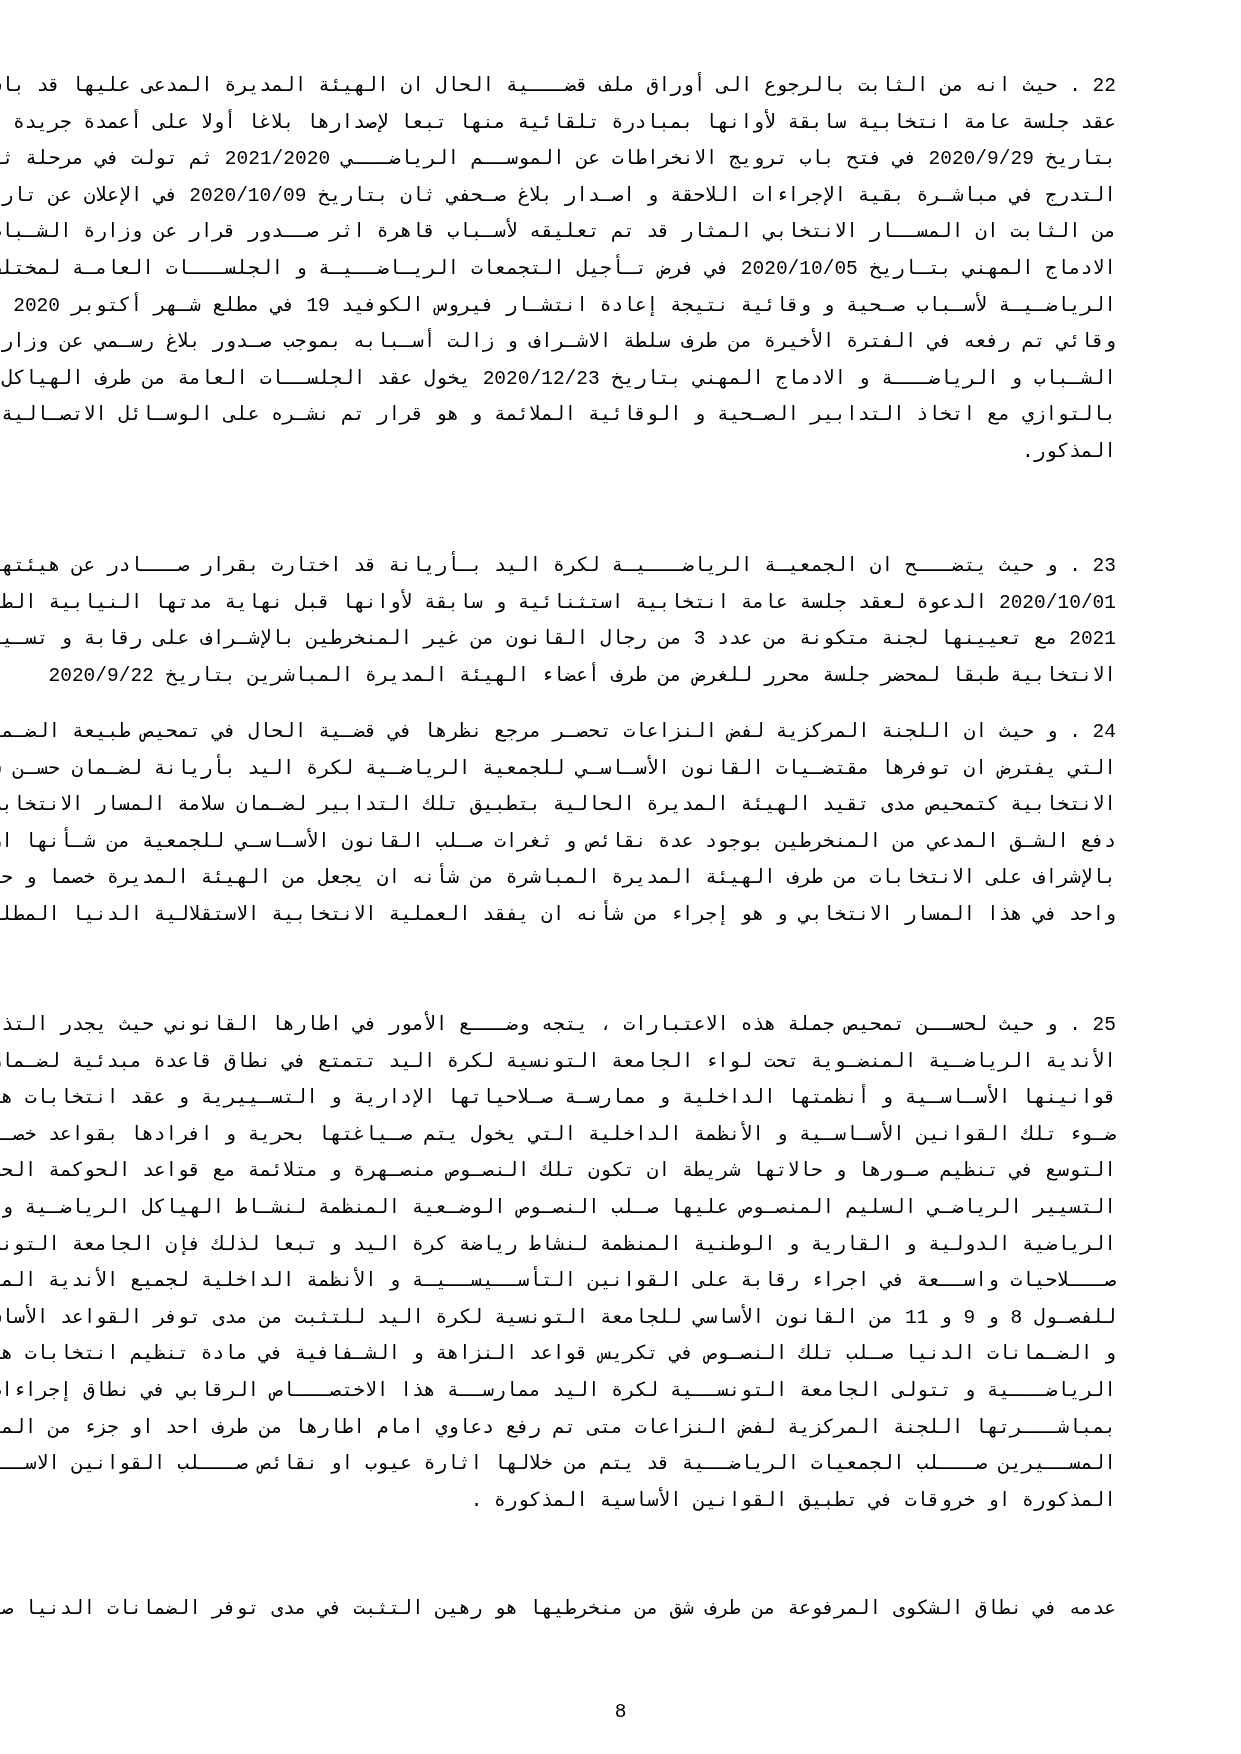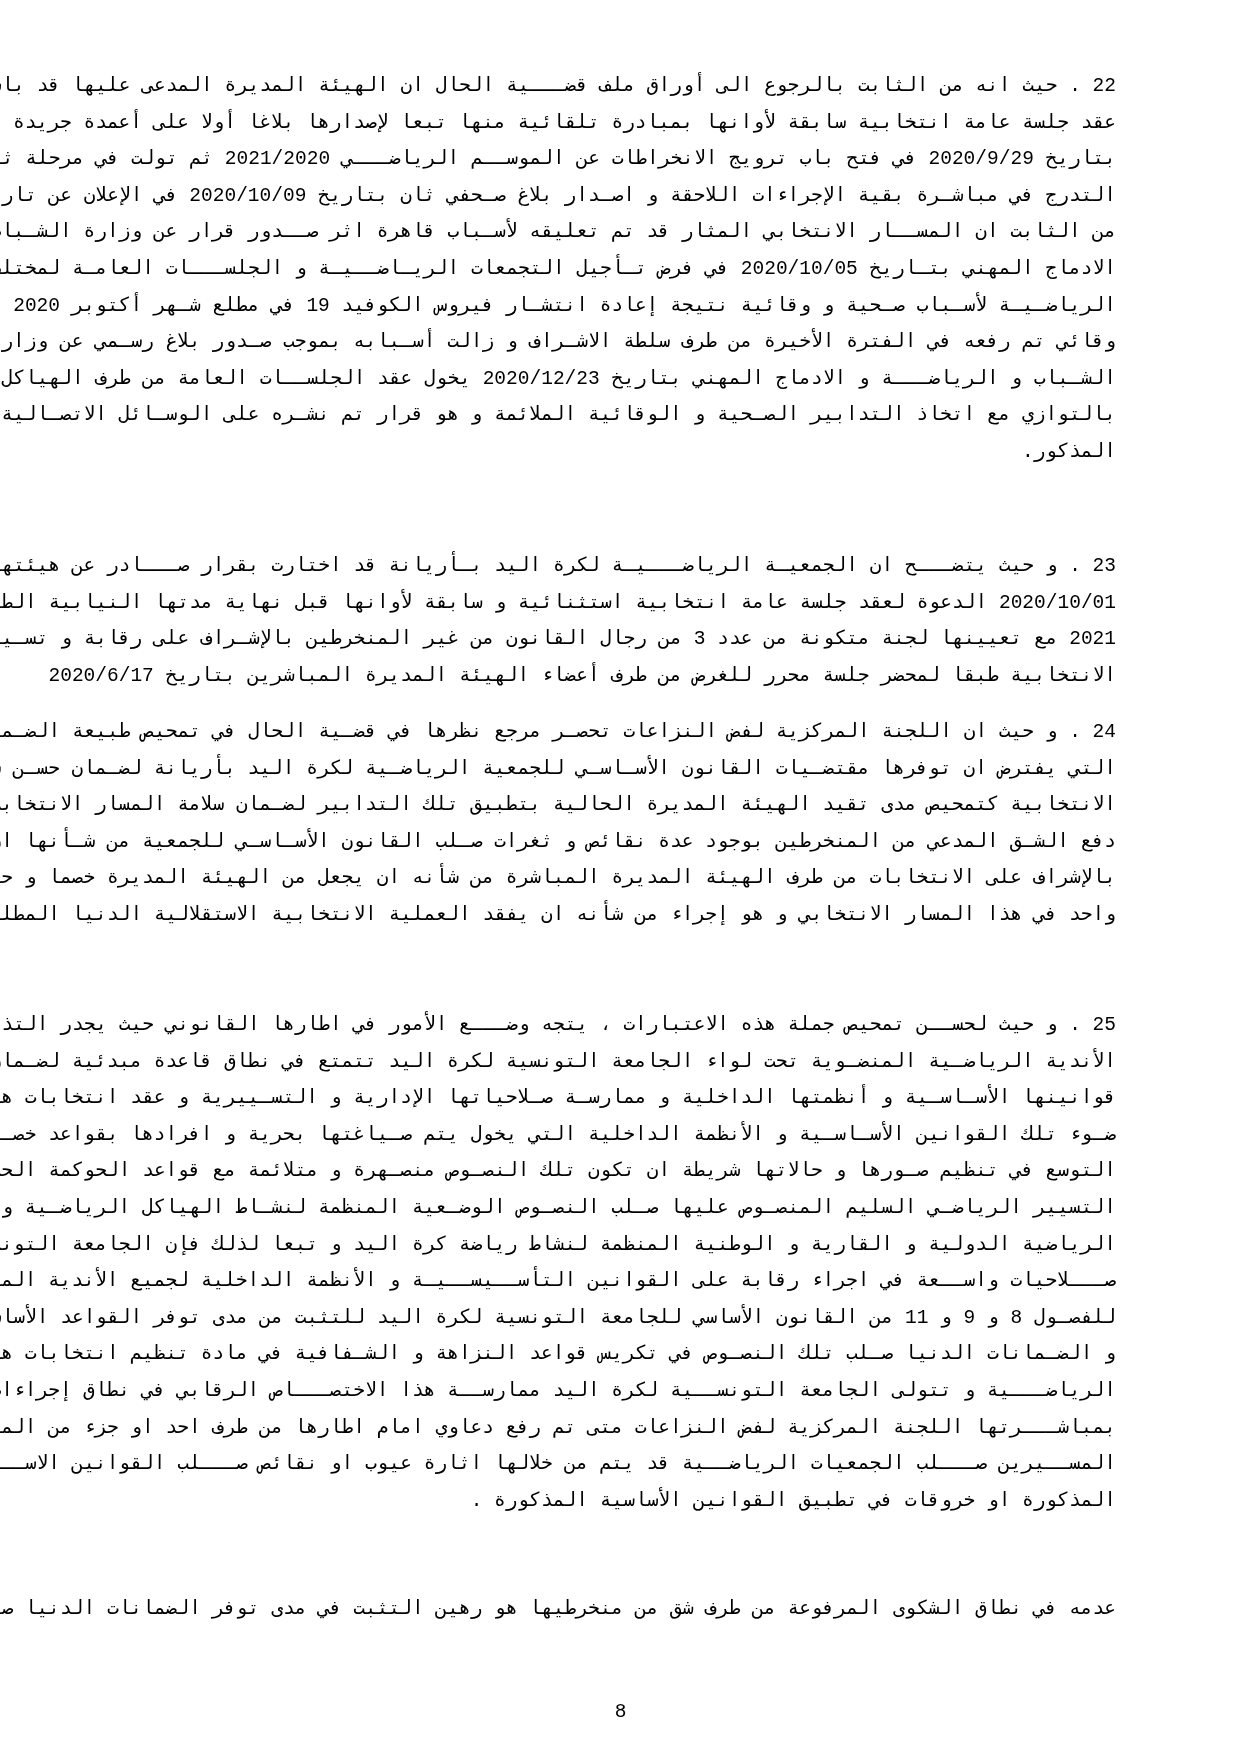--- a/index.html
+++ b/index.html
@@ -47,21 +47,21 @@
     <span class="line">وقائي تم رفعه في الفترة الأخيرة من طرف سلطة الاشـراف و زالت أسـبابه بموجب صـدور بلاغ رسـمي عن وزارة</span>
     <span class="line">الشـباب و الرياضـــة و الادماج المهني بتاريخ 2020/12/23 يخول عقد الجلســات العامة من طرف الهياكل الرياضـيـة</span>
     <span class="line">بالتوازي مع اتخاذ التدابير الصـحية و الوقائية الملائمة و هو قرار تم نشـره على الوسـائل الاتصـالية للهيكل الوزاري</span>
     <span class="line last">المذكور.</span>
   </div>
 
   <div class="paragraph" id="p23">
     <span class="line">23 . و حيث يتضـــح ان الجمعيـة الرياضـــيـة لكرة اليد بـأريانة قد اختارت بقرار صـــادر  عن هيئتها المديرة بتاريخ</span>
     <span class="line">2020/10/01  الدعوة لعقد جلسة عامة انتخابية استثنائية و سابقة لأوانها قبل نهاية مدتها النيابية الطبيعية في 21 جانفي</span>
     <span class="line">2021 مع تعيينها لجنة متكونة من عدد 3 من رجال القانون من غير المنخرطين بالإشـراف على رقابة و تسـيير العملية</span>
-    <span class="line last">الانتخابية طبقا لمحضر جلسة محرر للغرض من طرف أعضاء الهيئة المديرة المباشرين بتاريخ 2020/6/17</span>
+    <span class="line last">الانتخابية طبقا لمحضر جلسة محرر للغرض من طرف أعضاء الهيئة المديرة المباشرين بتاريخ 2020/9/22</span>
   </div>
 
   <div class="paragraph" id="p24">
     <span class="line">24 . و حيث ان اللجنة المركزية لفض النزاعات تحصـر مرجع نظرها في قضـية الحال في تمحيص طبيعة الضـمانات</span>
     <span class="line">التي يفترض ان توفرها مقتضـيات القانون الأسـاسـي للجمعية الرياضـية لكرة اليد بأريانة لضـمان حسـن سـير العملية</span>
     <span class="line">الانتخابية كتمحيص مدى تقيد الهيئة المديرة الحالية بتطبيق تلك التدابير لضـمان سلامة المسار الانتخابي خاصـة في ظل</span>
     <span class="line">دفع الشـق المدعي من المنخرطين بوجود عدة نقائص و ثغرات صـلب القانون الأسـاسـي للجمعية من شـأنها ان تمس من</span>
     <span class="line">بالإشراف على الانتخابات من طرف الهيئة المديرة المباشرة من شأنه ان يجعل من الهيئة المديرة خصما و حكما في آن</span>
     <span class="line last">واحد في هذا المسار الانتخابي و هو إجراء من شأنه ان يفقد العملية الانتخابية الاستقلالية الدنيا المطلوبة</span>
   </div>

